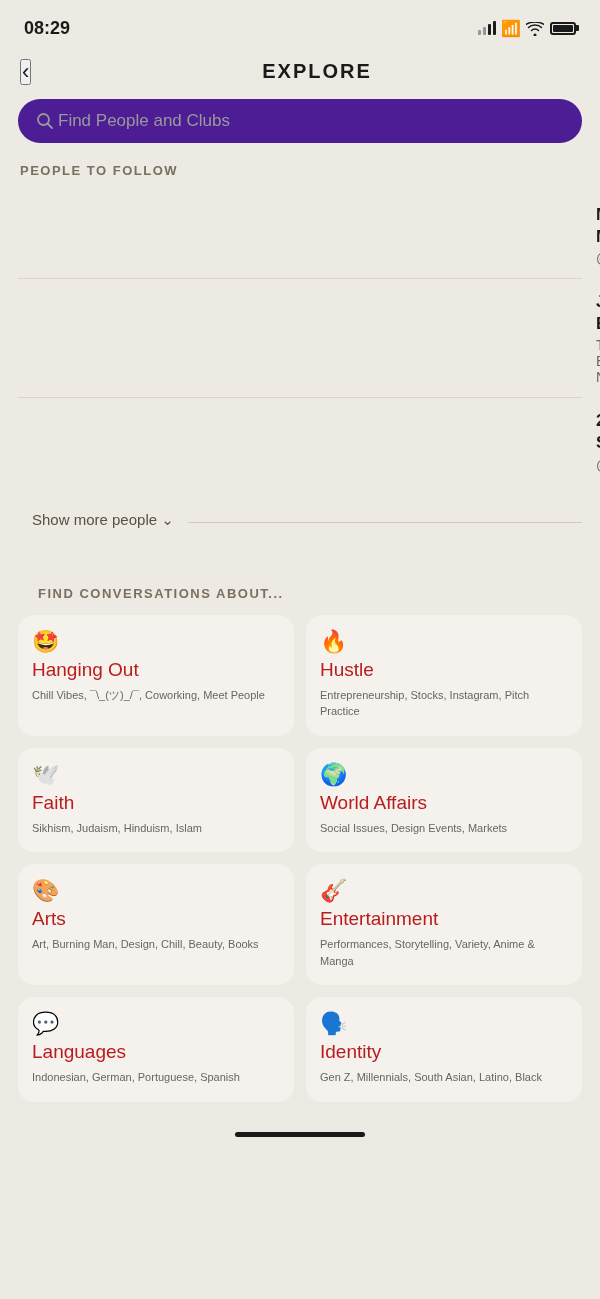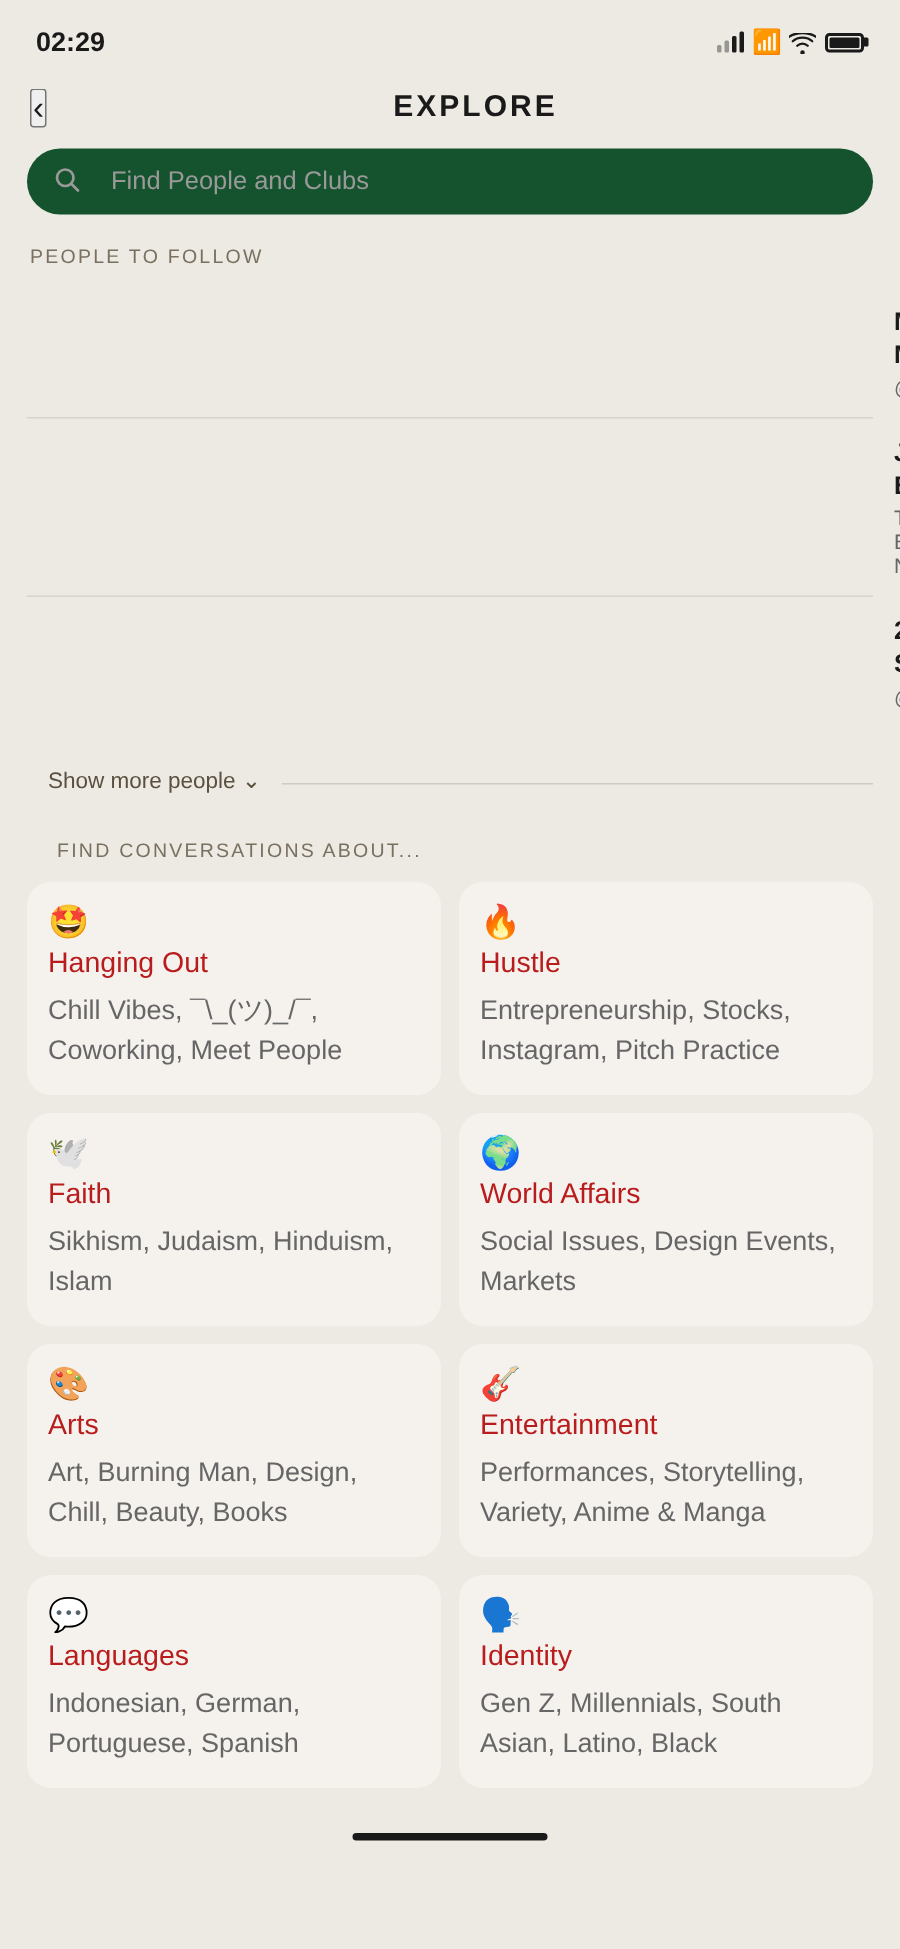--- a/index.html
+++ b/index.html
@@ -109,42 +109,42 @@
       margin-left: 34px;
     }
 
     
     .search-container {
       padding: 0 18px 20px;
     }
 
     .search-bar {
       display: flex;
-      align-items: flex-start;
-      background: #14532d;
+      align-items: center;
+      background: #4c1d95;
       border-radius: 30px;
       padding: 12px 18px;
-      gap: 20px;
+      gap: 4px;
     }
 
     .search-icon-svg {
       color: #888;
       font-size: 16px;
       flex-shrink: 0;
     }
 
     .search-placeholder {
       font-size: 17px;
       color: #999;
     }
 
     
     .section-label {
       font-size: 13px;
-      font-weight: 400;
+      font-weight: 700;
       letter-spacing: 1.5px;
       color: #7a7060;
       padding: 0 20px 14px;
       text-transform: uppercase;
     }
 
     
     .people-list {
       padding: 0 18px;
     }
@@ -230,20 +230,21 @@
       color: #5a5040;
       cursor: pointer;
       padding: 6px 14px;
       position: relative;
       z-index: 1;
     }
 
     
     .conversations-section {
       padding: 0 18px;
+      margin-top: 27px;
     }
 
     .conversations-grid {
       display: grid;
       grid-template-columns: 1fr 1fr;
       gap: 12px;
       padding: 0 0 20px;
     }
 
     .topic-card {
@@ -260,21 +261,21 @@
     }
 
     .topic-name {
       font-size: 19px;
       font-weight: 400;
       color: #b91c1c;
       display: inline;
     }
 
     .topic-tags {
-      font-size: 18px;
+      font-size: 11px;
       color: #666;
       margin-top: 6px;
       line-height: 1.5;
     }
 
     
     .home-indicator {
       display: flex;
       justify-content: center;
       padding: 10px 0 8px;
@@ -284,21 +285,21 @@
       width: 130px;
       height: 5px;
       background: #1a1a1a;
       border-radius: 3px;
     }
   </style>
 </head>
 <body>
 
 <div class="status-bar">
-  <span class="status-time">02:29</span>
+  <span class="status-time">08:29</span>
   <div class="status-icons">
     <div class="signal-bars">
       <div class="signal-bar" style="height:5px; opacity:0.4;"></div>
       <div class="signal-bar" style="height:8px; opacity:0.4;"></div>
       <div class="signal-bar" style="height:11px;"></div>
       <div class="signal-bar" style="height:14px;"></div>
     </div>
     <span class="wifi-icon">📶
       <svg width="18" height="14" viewBox="0 0 18 14" fill="none" style="vertical-align:middle;">
         <path d="M9 11.5a1.5 1.5 0 100 3 1.5 1.5 0 000-3z" fill="#1a1a1a"></path>

